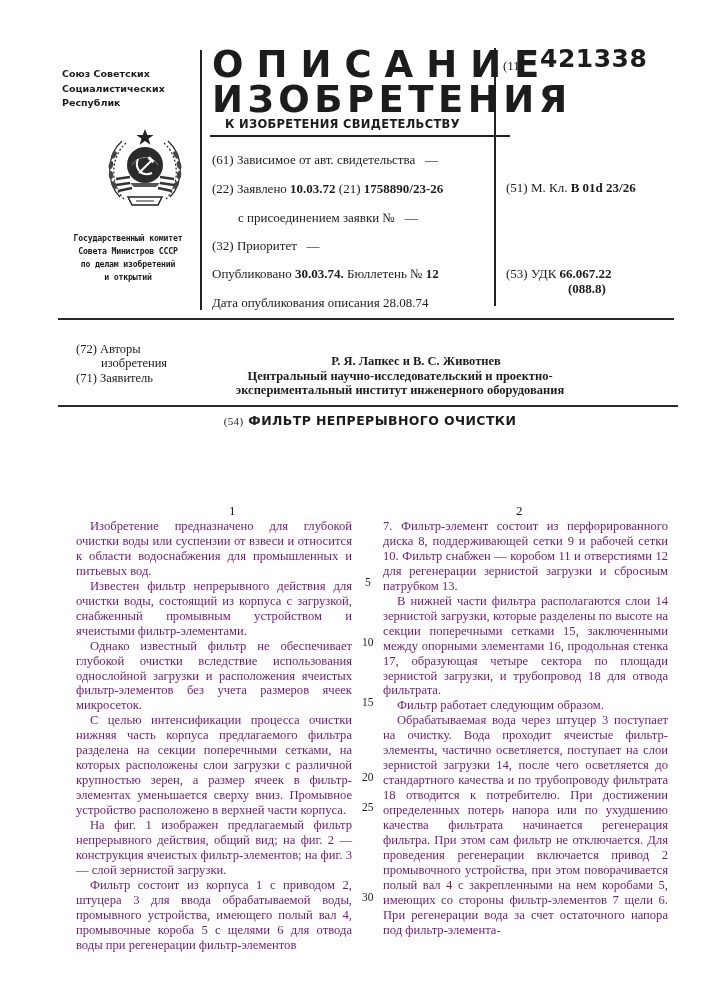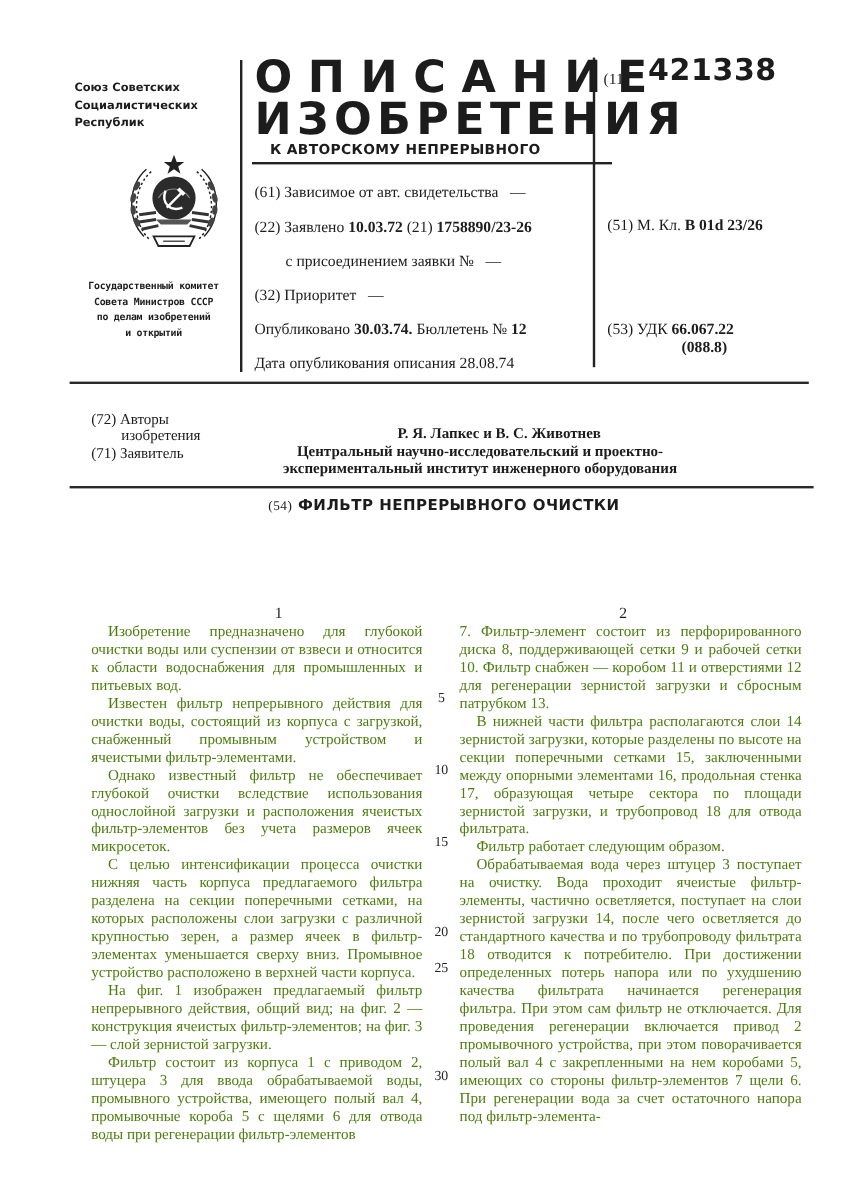--- a/index.html
+++ b/index.html
@@ -35,21 +35,21 @@
   .authors-block { font-family:"Liberation Serif", serif; font-size:12.5px; line-height:14px; }
   .authors-bold { font-family:"Liberation Serif", serif; font-weight:bold; font-size:12.5px; text-align:center; }
 
   .heading54 { left:200px; top:413px; width:340px; text-align:center; font-family:"DejaVu Sans", sans-serif;
                font-weight:bold; font-size:12.5px; line-height:15px; letter-spacing:0.4px; }
   .heading54 .num { font-family:"Liberation Serif", serif; font-weight:normal; font-size:11px; }
 
   .colnum { font-family:"Liberation Serif", serif; font-size:13px; }
 
   .col { position:absolute; font-family:"Liberation Serif", serif; font-size:12.6px; line-height:14.95px;
-         text-align:justify; color:#4d7c0f; }
+         text-align:justify; color:#701a75; }
   .col p { margin:0; text-indent:14px; }
   .col p.cont { text-indent:0; }
   .linenum { position:absolute; font-family:"Liberation Serif", serif; font-size:11.5px; color:#222; }
 </style>
 </head>
 <body>
 
 <div class="abs union">
   <div>Союз Советских</div>
   <div>Социалистических</div>
@@ -106,21 +106,21 @@
   <div>Совета Министров СССР</div>
   <div>по делам изобретений</div>
   <div>и открытий</div>
 </div>
 
 <div class="vline" style="left:200px; top:50px; height:260px;"></div>
 <div class="vline" style="left:494px; top:48px; height:258px;"></div>
 
 <div class="abs title1">ОПИСАНИЕ</div>
 <div class="abs title2">ИЗОБРЕТЕНИЯ</div>
-<div class="abs subtitle">К АВТОРСКОМУ НЕПРЕРЫВНОГО</div>
+<div class="abs subtitle">К ИЗОБРЕТЕНИЯ СВИДЕТЕЛЬСТВУ</div>
 <div class="abs subtitle-line"></div>
 
 <div class="abs patent-no-label">(11)</div>
 <div class="abs patent-no">421338</div>
 
 <div class="abs meta" style="left:212px; top:152px;">
   <span>(61) Зависимое от авт. свидетельства</span>
   &nbsp;&nbsp;<span>—</span>
 </div>
 

